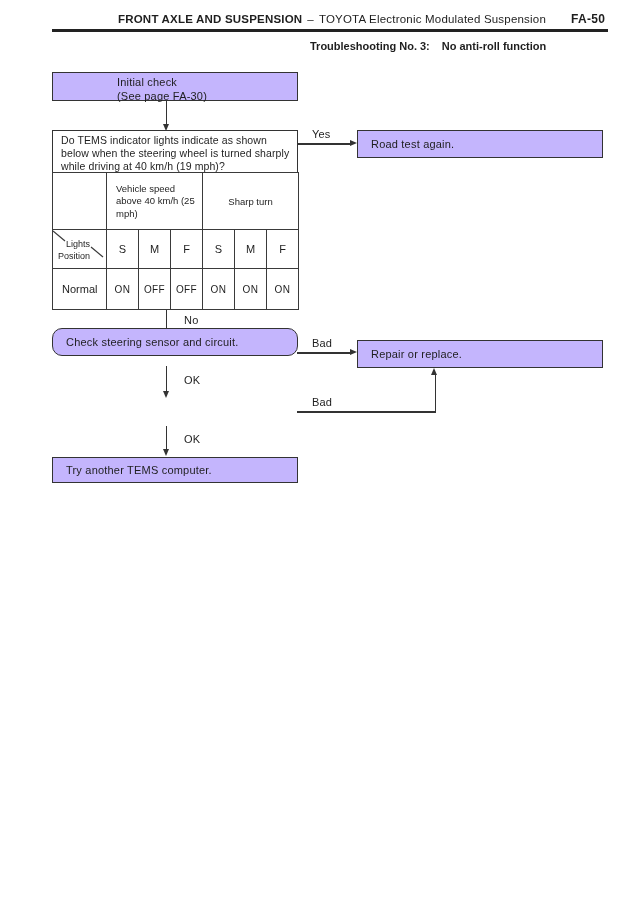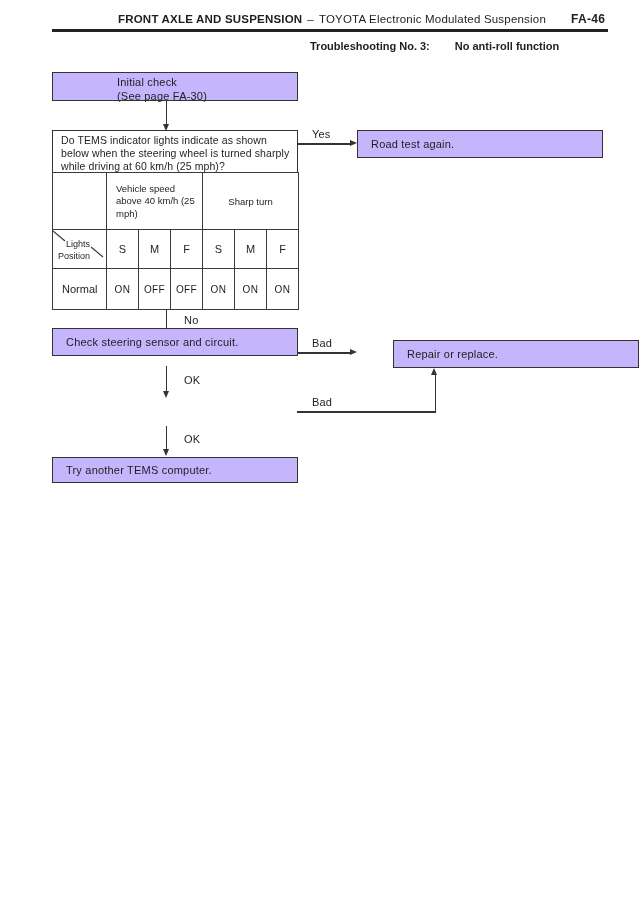--- a/index.html
+++ b/index.html
@@ -7,38 +7,38 @@
     position:relative; width:640px; height:668px; background:#ffffff;
     font-family:"Liberation Sans", sans-serif; color:#1e1e1e; overflow:hidden;
   }
   
   .header-title { position:absolute; left:118px; top:13px; font-size:11.5px; white-space:nowrap; letter-spacing:0.2px; }
   .header-title .b { font-weight:bold; }
   .header-sep { margin:0 5px; }
   .page-num { position:absolute; left:571px; top:12px; font-size:12px; font-weight:bold; letter-spacing:0.3px; }
   .header-rule { position:absolute; left:52px; top:29px; width:556px; height:2.5px; background:#222222; }
   .subtitle { position:absolute; left:310px; top:40px; font-size:11px; font-weight:bold; white-space:nowrap; }
-  .subtitle .gap { margin-left:25px; }
+  .subtitle .gap { margin-left:12px; }
   
   .box {
     position:absolute; box-sizing:border-box; border:1.5px solid #333333;
     background:#c4b5fd; font-size:11px; display:flex; align-items:center;
     letter-spacing:0.2px;
   }
   .box.pad { padding-left:13px;align-items:center; }
   .init-box { left:52px; top:72px; width:246px; height:29px; align-items:flex-start; padding:2px 0 0 64px; }
   .init-box .lines { line-height:1.28; font-size:11px; }
   .q-box {
     position:absolute; left:52px; top:130px; width:246px; height:43px; box-sizing:border-box;
     border:1.5px solid #333333; background:#fff; padding:3px 2px 0 8px;
     font-size:10.5px; line-height:1.26; letter-spacing:0.1px;
   }
   .road-box  { left:357px; top:130px; width:246px; height:28px; }
-  .steer-box { left:52px;  top:328px; width:246px; height:28px; }
-  .repair-box{ left:357px; top:340px; width:246px; height:28px;margin-left:36px; }
+  .steer-box { left:52px;  top:328px; width:246px; height:28px;border-radius:10px; }
+  .repair-box{ left:357px; top:340px; width:246px; height:28px; }
   .speed-box { left:52px;  top:398px; width:246px; height:28px; }
   .tems-box  { left:52px;  top:457px; width:246px; height:26px; }
   
   .vline,.hline { position:absolute; background:#333333; }
   .arr { position:absolute; width:0; height:0; }
   .arr.down  { border-left:3.5px solid transparent; border-right:3.5px solid transparent; border-top:7px solid #333; }
   .arr.right { border-top:3.5px solid transparent; border-bottom:3.5px solid transparent; border-left:7px solid #333; }
   .arr.up    { border-left:3.5px solid transparent; border-right:3.5px solid transparent; border-bottom:7px solid #333; }
   .lbl { position:absolute; font-size:11px; letter-spacing:0.2px; }
   
@@ -59,37 +59,37 @@
   .corner-svg { position:absolute; left:0; top:0; }
 </style>
 </head>
 <body>
 
 <div class="page">
 
   <div class="header-title">
     <span class="b">FRONT AXLE AND SUSPENSION</span><span class="header-sep">–</span><span>TOYOTA Electronic Modulated Suspension</span>
   </div>
-  <div class="page-num">FA-46</div>
+  <div class="page-num">FA-50</div>
   <div class="header-rule"></div>
   <div class="subtitle">
     <span>Troubleshooting No. 3:</span><span class="gap">No anti-roll function</span>
   </div>
 
   <div class="box init-box">
     <div class="lines">
       <div>Initial check</div>
       <div>(See page FA-30)</div>
     </div>
   </div>
 
   <div class="vline" style="left:165.5px; top:101px; width:1.5px; height:24px;"></div>
   <div class="arr down" style="left:162.5px; top:124px;"></div>
 
-  <div class="q-box">Do TEMS indicator lights indicate as shown below when the steering wheel is turned sharply while driving at 60 km/h (25 mph)?</div>
+  <div class="q-box">Do TEMS indicator lights indicate as shown below when the steering wheel is turned sharply while driving at 40 km/h (19 mph)?</div>
 
   <table class="tbl">
     <colgroup>
       <col style="width:54px">
         <col style="width:32px">
         <col style="width:32px">
         <col style="width:32px">
         <col style="width:32px">
         <col style="width:32px">
         <col style="width:32px">

